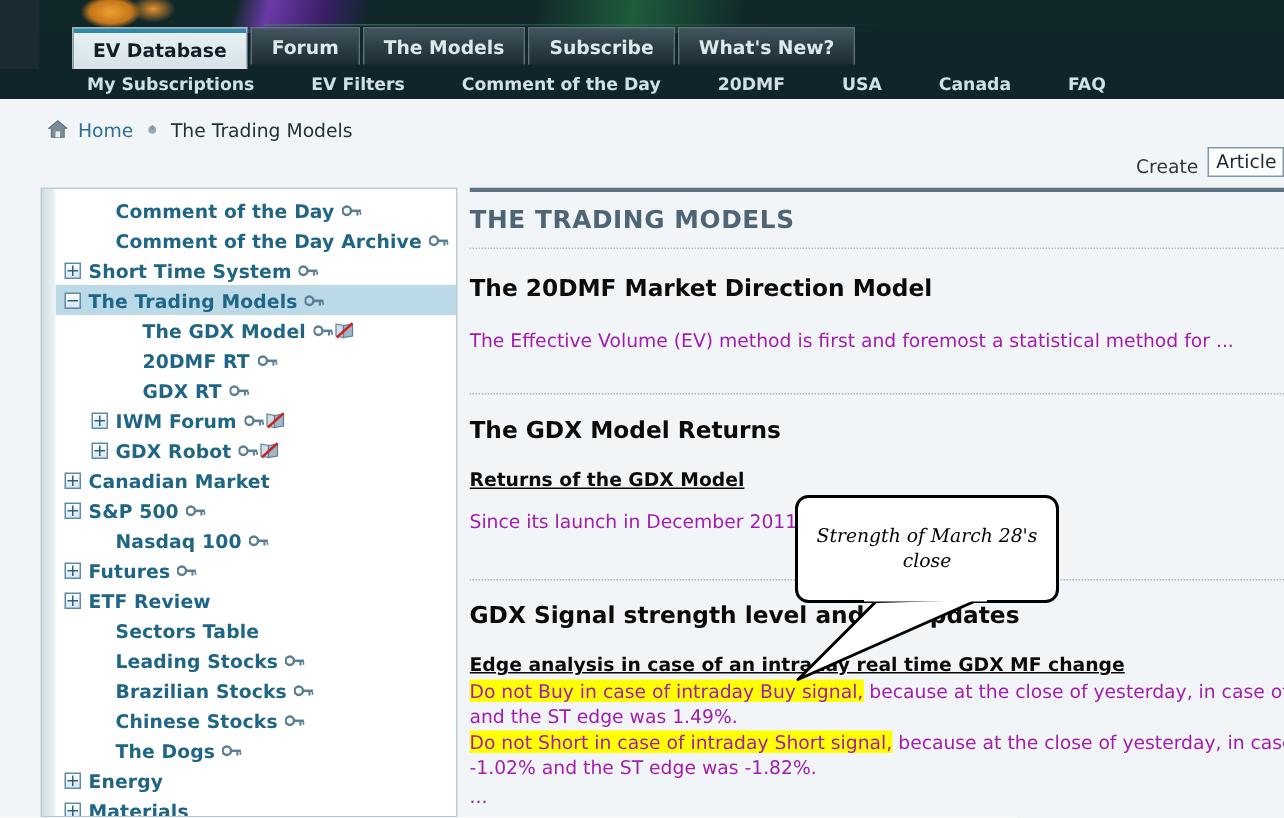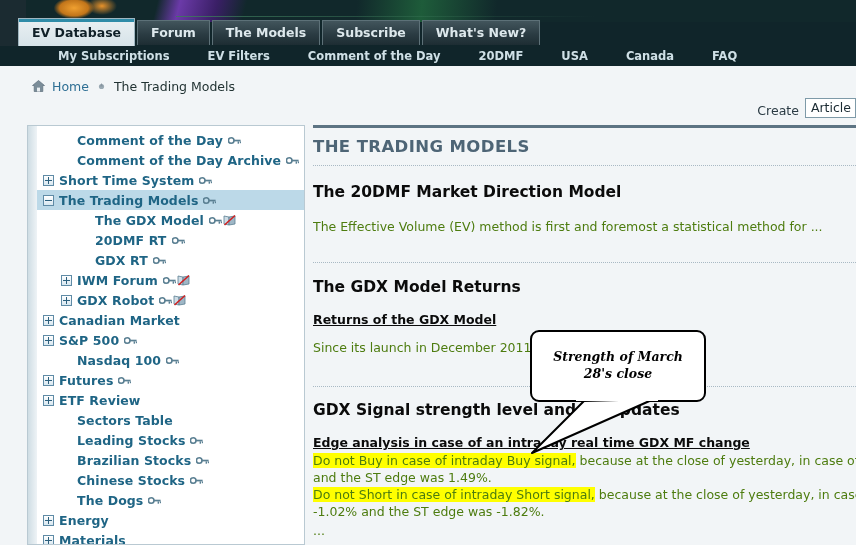--- a/index.html
+++ b/index.html
@@ -44,23 +44,23 @@
     background: linear-gradient(90deg, rgba(60,120,90,.85), rgba(60,120,90,0));
   }
   .banner-under {
     position: absolute; left: 26px; top: 22px;
     width: 830px; height: 24px;
     background: #10252a;
   }
 
   
   .tabs {
-    position: absolute; left: 18px; top: 18px;
+    position: absolute; left: 48px; top: 18px;
     height: 28px;
-    display: flex; align-items: center;
+    display: flex; align-items: flex-start;
   }
   .tab {
     position: relative;
     height: 24px;
     padding: 0 13px;
     display: flex; align-items: center; justify-content: center;
     font-size: 12.5px; font-weight: bold;
     color: #dde8ec;
     background: linear-gradient(180deg, #42555c 0%, #2b3c43 55%, #1d2d33 100%);
     border: 1px solid #5d7178;
@@ -216,40 +216,40 @@
   }
   .sec-sub {
     position: absolute; left: 0;
     font-size: 12.5px; font-weight: bold;
     color: #0b0b0b;
     text-decoration: underline;
   }
   .body-line {
     position: absolute; left: 0;
     font-size: 12.5px;
-    color: #4d7c0f;
+    color: #a21caf;
     white-space: nowrap;
   }
   .hl { background: #ffff00; }
 
   
   .callout {
     position: absolute; left: 530px; top: 330px;
     width: 176px; height: 72px;
     background: #ffffff;
     border: 2px solid #000000;
     border-radius: 9px;
     display: flex; align-items: center; justify-content: center;
     text-align: center;
     box-sizing: border-box;
     z-index: 5;
   }
   .callout-text {
     font-family: "DejaVu Serif", serif;
-    font-size: 12.5px; font-style: italic; font-weight: bold;
+    font-size: 12.5px; font-style: italic; font-weight: normal;
     color: #000; line-height: 1.35;
     padding: 0 8px;
   }
   .callout-tail {
     position: absolute; left: 526px; top: 395px;
     width: 130px; height: 62px;
     z-index: 6;
     overflow: visible;
   }
 </style>

